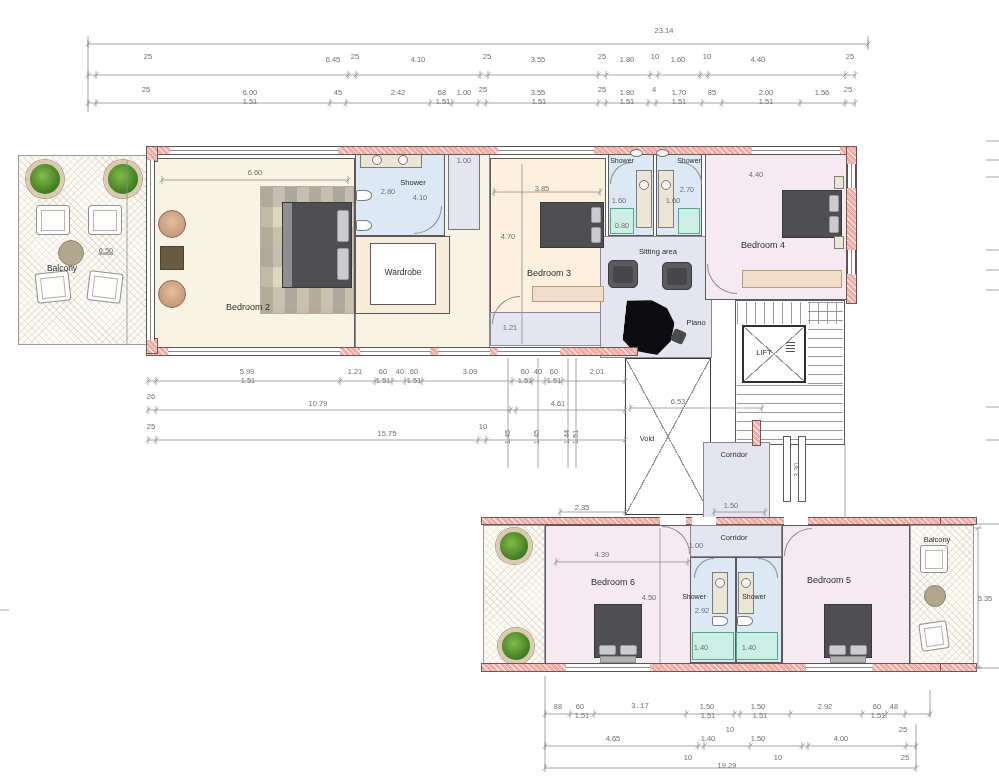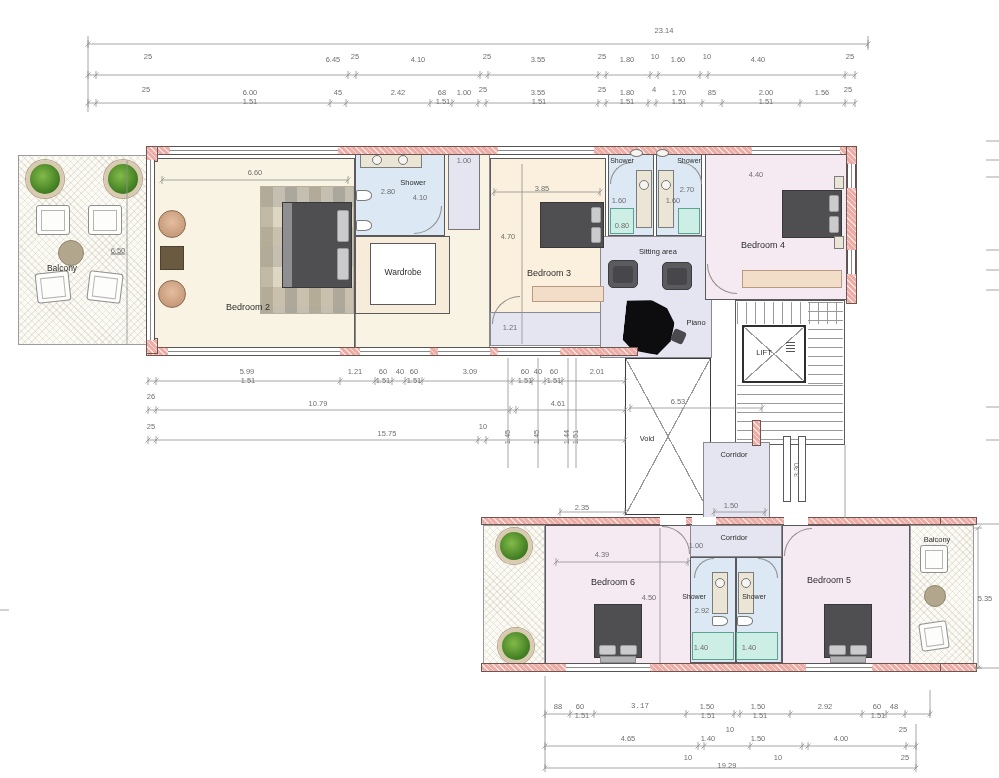--- a/index.html
+++ b/index.html
@@ -461,21 +461,21 @@
       <span class="dim" style="left: 627px; top: 101px;">1.51</span>
       <span class="dim" style="left: 654px; top: 89px;">4</span>
       <span class="dim" style="left: 679px; top: 92px;">1.70</span>
       <span class="dim" style="left: 679px; top: 101px;">1.51</span>
       <span class="dim" style="left: 712px; top: 92px;">85</span>
       <span class="dim" style="left: 766px; top: 92px;">2.00</span>
       <span class="dim" style="left: 766px; top: 101px;">1.51</span>
       <span class="dim" style="left: 822px; top: 92px;">1.56</span>
       <span class="dim" style="left: 848px; top: 89px;">25</span>
       <span class="dim" style="left: 255px; top: 172px;">6.60</span>
-      <span class="dim" style="left: 118px; top: 250px; text-decoration: underline;">6.50</span>
+      <span class="dim" style="left: 106px; top: 250px; text-decoration: underline;">6.50</span>
       <span class="dim" style="left: 388px; top: 191px;">2.80</span>
       <span class="dim" style="left: 420px; top: 197px;">4.10</span>
       <span class="dim" style="left: 464px; top: 160px;">1.00</span>
       <span class="dim" style="left: 542px; top: 188px;">3.85</span>
       <span class="dim" style="left: 508px; top: 236px;">4.70</span>
       <span class="dim" style="left: 510px; top: 327px;">1.21</span>
       <span class="dim" style="left: 619px; top: 200px;">1.60</span>
       <span class="dim" style="left: 673px; top: 200px;">1.60</span>
       <span class="dim" style="left: 622px; top: 225px;">0.80</span>
       <span class="dim" style="left: 687px; top: 189px;">2.70</span>
@@ -523,21 +523,21 @@
       <span class="dim" style="left: 707px; top: 706px;">1.50</span>
       <span class="dim" style="left: 708px; top: 715px;">1.51</span>
       <span class="dim" style="left: 758px; top: 706px;">1.50</span>
       <span class="dim" style="left: 760px; top: 715px;">1.51</span>
       <span class="dim" style="left: 825px; top: 706px;">2.92</span>
       <span class="dim" style="left: 877px; top: 706px;">60</span>
       <span class="dim" style="left: 878px; top: 715px;">1.51</span>
       <span class="dim" style="left: 894px; top: 706px;">48</span>
       <span class="dim" style="left: 730px; top: 729px;">10</span>
       <span class="dim" style="left: 903px; top: 729px;">25</span>
-      <span class="dim" style="left: 613px; top: 738px; margin-left: 15px;">4.65</span>
+      <span class="dim" style="left: 613px; top: 738px;">4.65</span>
       <span class="dim" style="left: 708px; top: 738px;">1.40</span>
       <span class="dim" style="left: 758px; top: 738px;">1.50</span>
       <span class="dim" style="left: 841px; top: 738px;">4.00</span>
       <span class="dim" style="left: 688px; top: 757px;">10</span>
       <span class="dim" style="left: 778px; top: 757px;">10</span>
       <span class="dim" style="left: 905px; top: 757px;">25</span>
       <span class="dim" style="left: 727px; top: 765px;">19.29</span>
     </div>
 
   <span class="rlabel" style="left:62px;top:268px;font-size:8.5px">Balcony</span>

